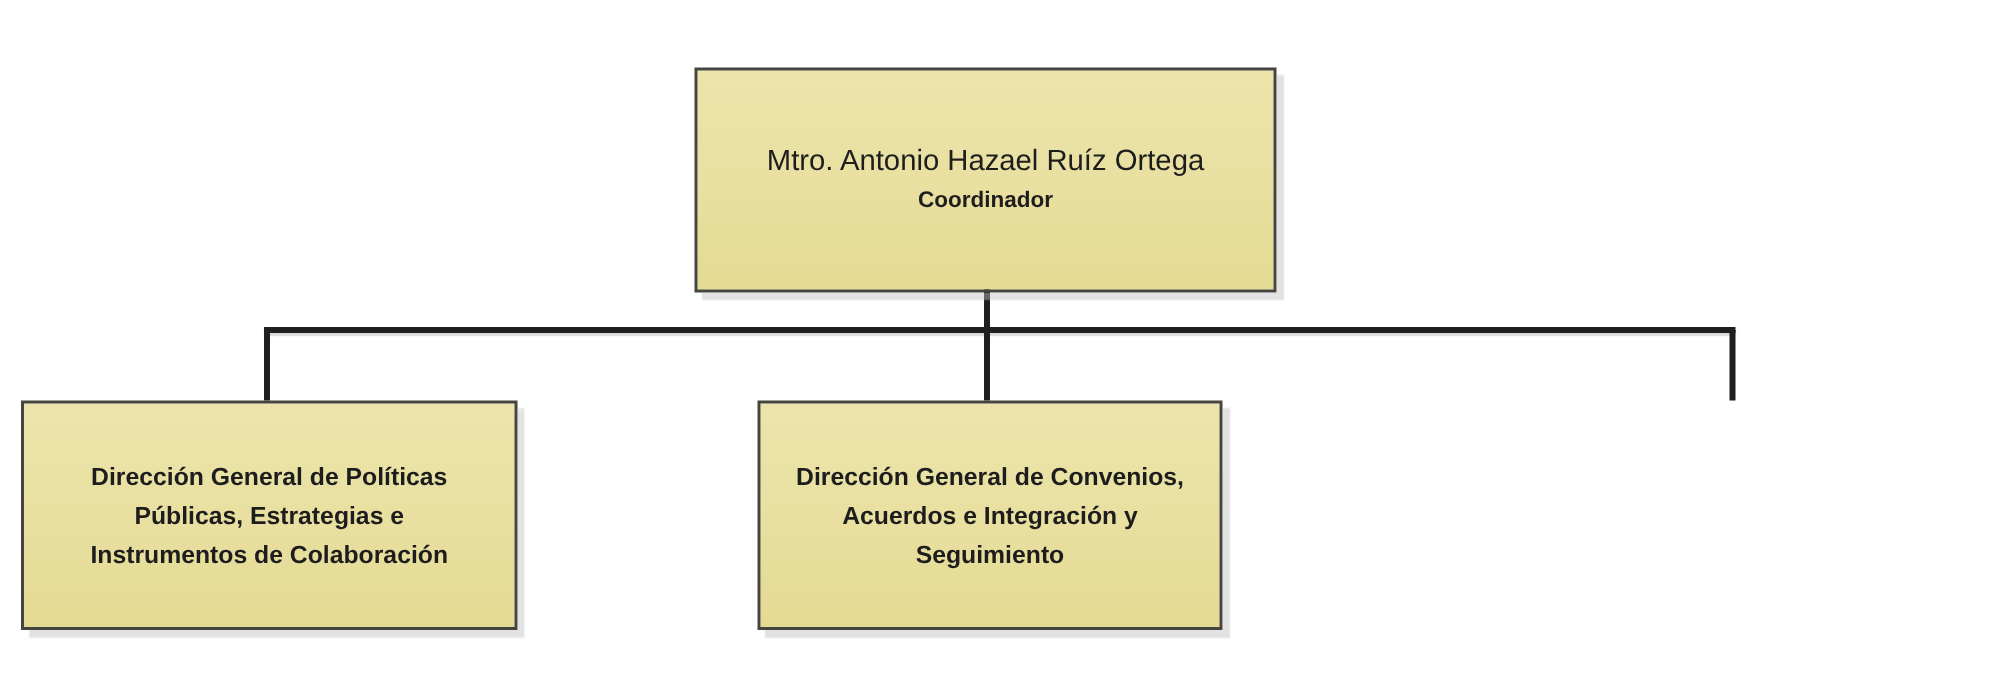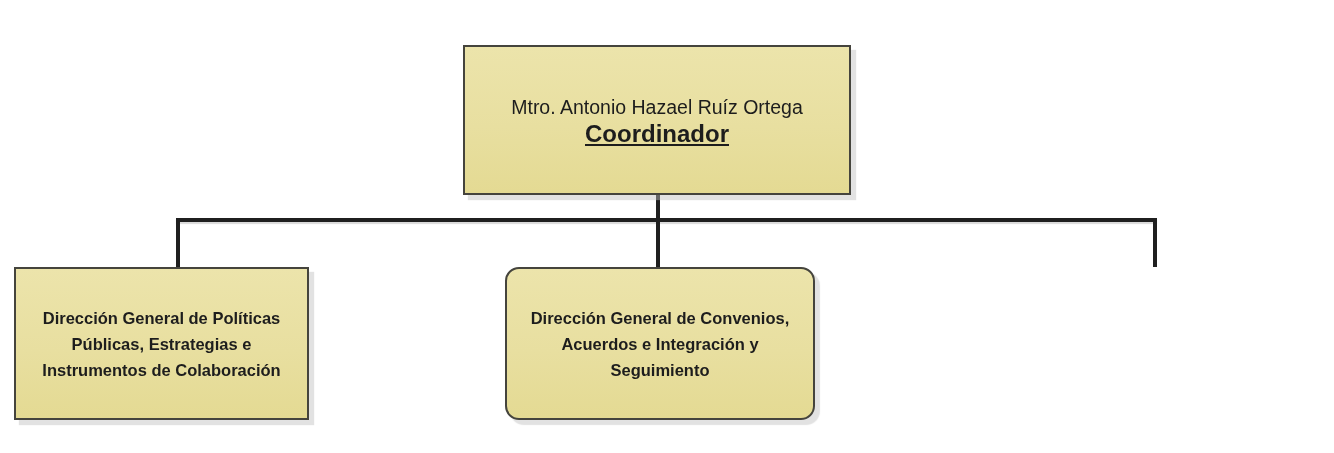--- a/index.html
+++ b/index.html
@@ -34,37 +34,36 @@
     width: 388px;
     height: 150px;
     margin-top: 17px;
   }
   .root-name {
     font-size: 19.5px;
     font-weight: 400;
     line-height: 26px;
   }
   .root-title {
-    font-size: 24px;
+    font-size: 15px;
     font-weight: 700;
     line-height: 27px;
-    text-decoration: underline;
   }
   .child-box {
     top: 267px;
     height: 153px;
   }
   .child-box .label {
     font-size: 16.5px;
     font-weight: 700;
     line-height: 26px;
   }
-  .box-left   { left: 14px;  width: 295px; }
+  .box-left   { left: 14px;  width: 331px; }
   .box-left .label   { max-width: 272px; }
-  .box-mid    { left: 505px; width: 310px; border-radius: 14px; }
+  .box-mid    { left: 505px; width: 310px; }
   .box-mid .label    { max-width: 286px; }
   .box-right  { left: 988px; width: 332px; }
   .box-right .label  { max-width: 312px; }
 
   .connector {
     position: absolute;
     background: #1f1f1f;
   }
   .conn-v-root  { left: 656px;  top: 178px; width: 4px;   height: 44px; }
   .conn-h       { left: 176px;  top: 218px; width: 981px; height: 4px;

